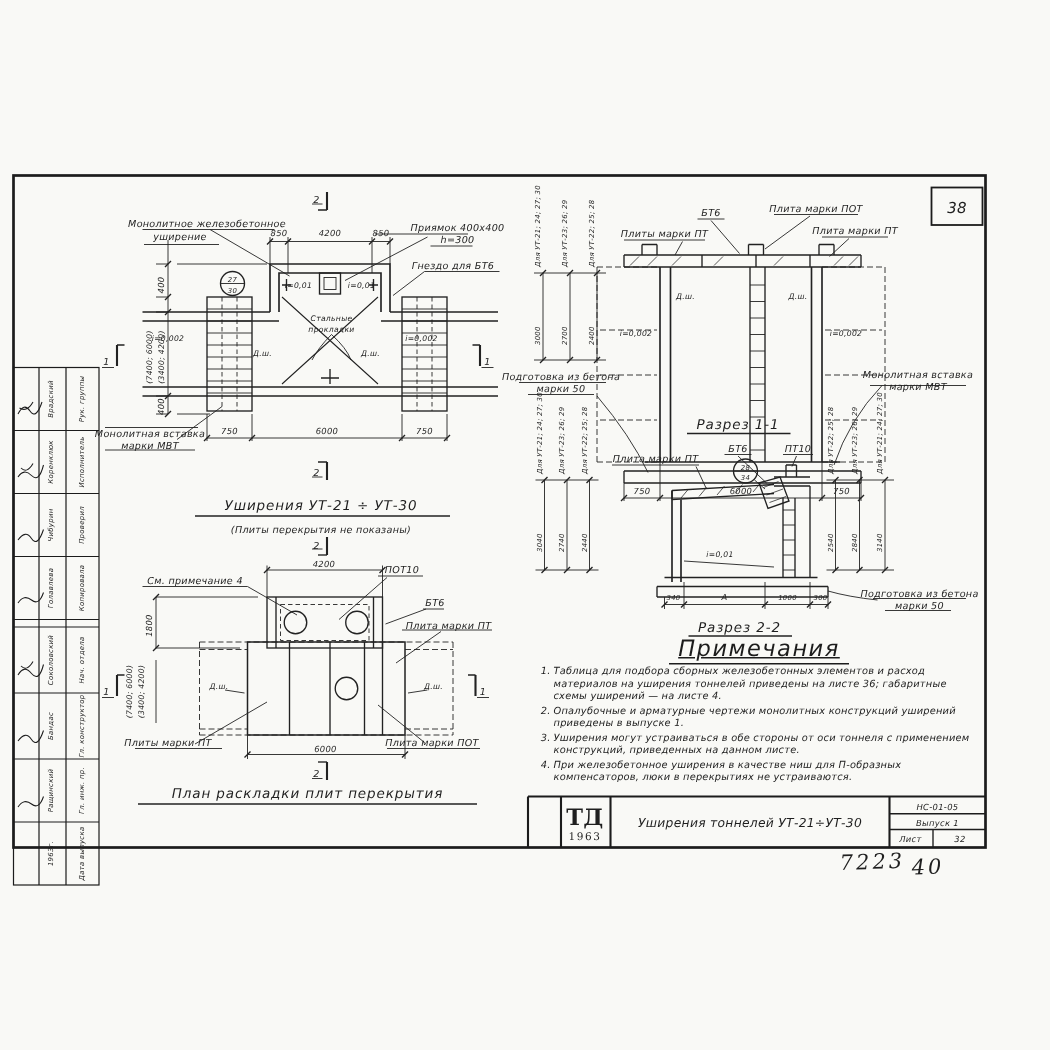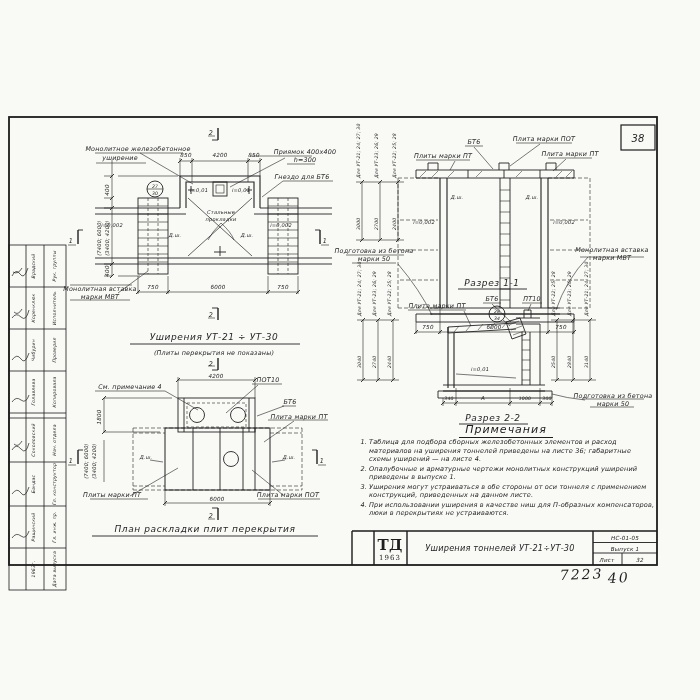--- a/index.html
+++ b/index.html
@@ -11,21 +11,21 @@
   .ts{font-size:5.1px;}
   .td{font-size:5.6px;}
   .tt{font-size:9px;letter-spacing:.6px;}
   .tst{font-size:4.6px;}
   .logo{font-family:"DejaVu Serif",serif;font-style:normal;font-weight:bold;font-size:15px;}
   .logoyr{font-family:"DejaVu Serif",serif;font-style:normal;font-size:7px;letter-spacing:1px;}
   .hand{font-family:"DejaVu Serif",serif;font-size:14px;letter-spacing:2px;}
   .blockt{font-size:8.2px;}
   .badge{font-size:10px;}
   #notes{position:absolute;left:357px;top:423px;width:298px;}
-  #notes h3{margin:0 0 2px 0;text-align:center;font-size:11px;font-style:italic;font-weight:normal;letter-spacing:1px;}
+  #notes h3{margin:0 0 2px 0;text-align:center;font-size:15px;font-style:italic;font-weight:normal;letter-spacing:1px;text-decoration:underline;}
   #notes h3 span{border-bottom:1px solid #1c1c1c;padding:0 6px 1px 6px;}
   #notes .note-item{display:flex;font-size:6.55px;font-style:italic;line-height:1.3;margin:0 0 1px 0;letter-spacing:.15px;}
   #notes .note-item .num{width:10px;flex:none;text-align:right;margin-right:2px;}
 </style>
 </head>
 <body>
 
 <div id="sheet">
 <svg width="700" height="700" viewBox="0 0 700 700">
 
@@ -337,16 +337,16 @@
     <div class="note-item">
       <span class="num">2.</span>
       <span>Опалубочные и арматурные чертежи монолитных конструкций уширений приведены в выпуске 1.</span>
     </div>
     <div class="note-item">
       <span class="num">3.</span>
       <span>Уширения могут устраиваться в обе стороны от оси тоннеля с применением конструкций, приведенных на данном листе.</span>
     </div>
     <div class="note-item">
       <span class="num">4.</span>
-      <span>При использовании уширения в качестве ниш для П-образных компенсаторов, люки в перекрытиях не устраиваются.</span>
+      <span>При железобетонное уширения в качестве ниш для П-образных компенсаторов, люки в перекрытиях не устраиваются.</span>
     </div>
   </div>
 </div>
 
 </body></html>

